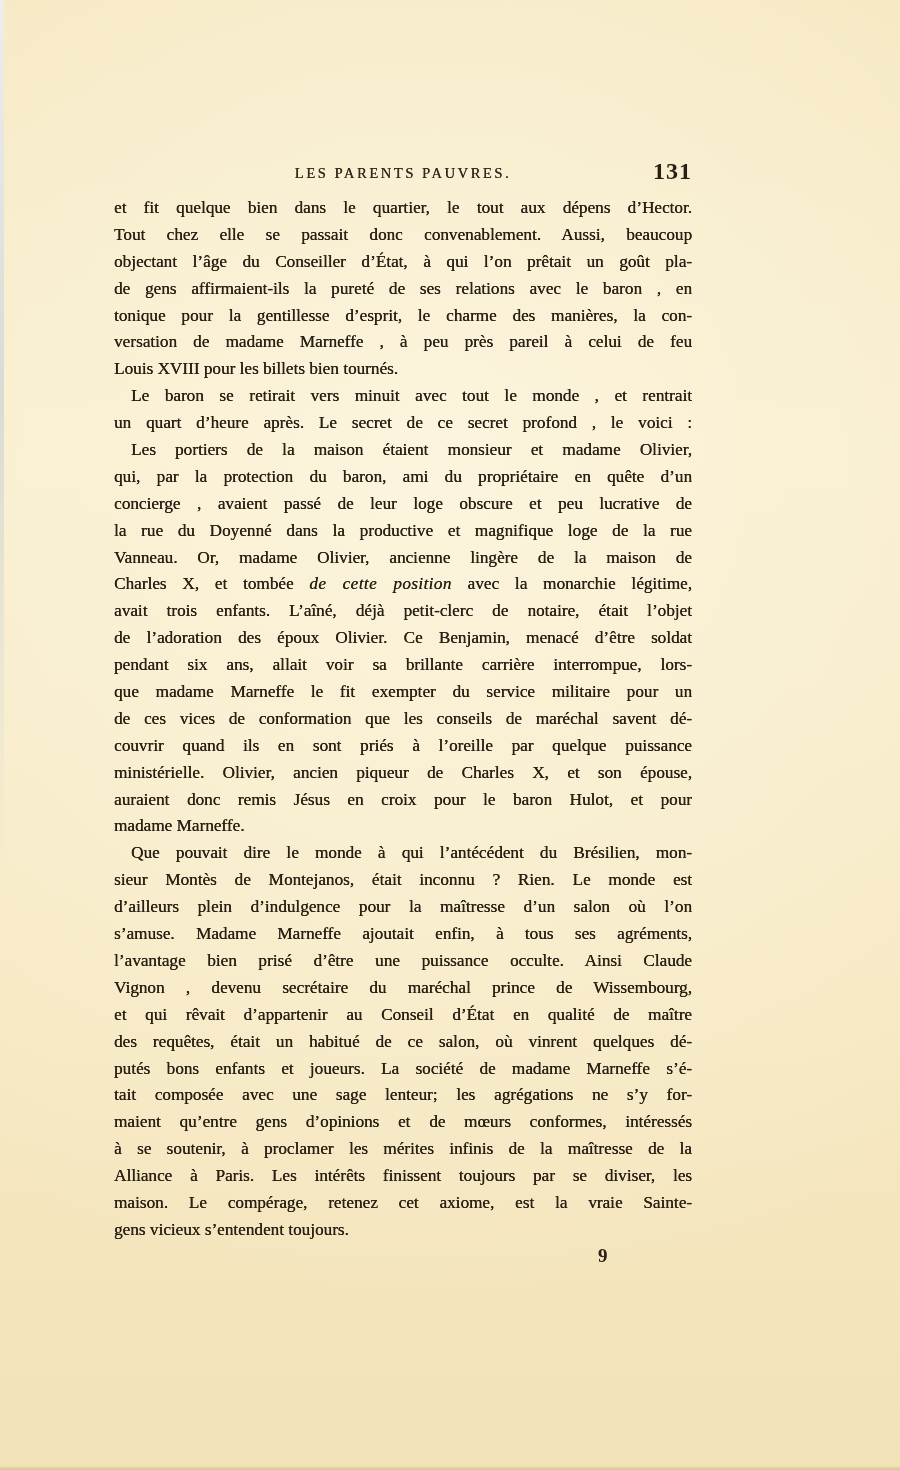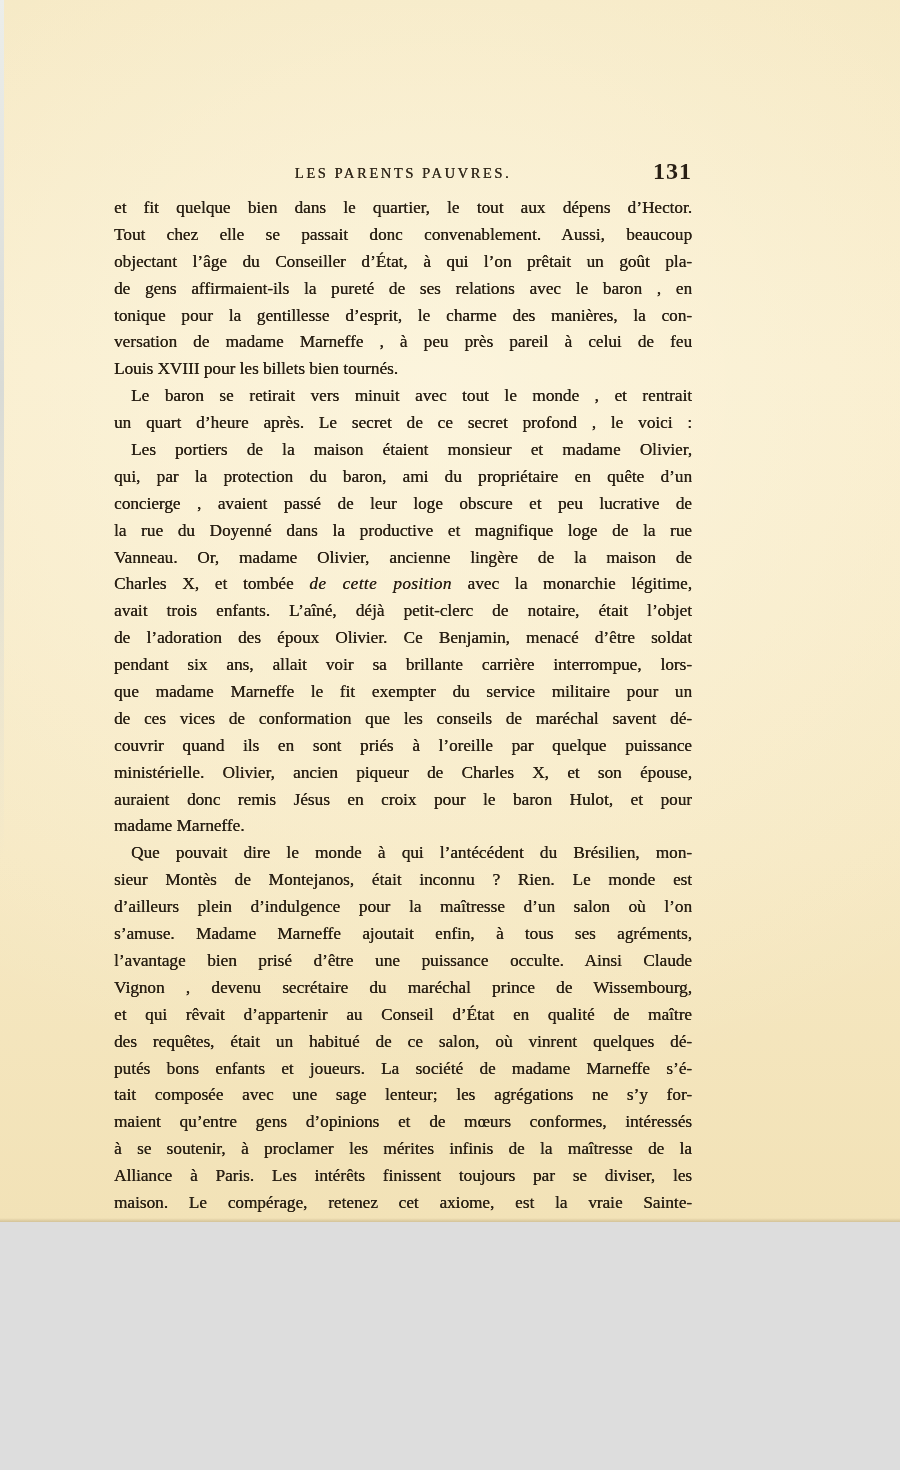--- a/index.html
+++ b/index.html
@@ -1,19 +1,19 @@
 <!DOCTYPE html>
 <html lang="fr"><head>
 <meta charset="utf-8">
 <style>
   html,body{margin:0;padding:0;}
   body{width:900px;height:1470px;background:#ddd;}
 
   .page{
-    position:relative;width:900px;height:1222px;overflow:hidden;
+    position:relative;width:900px;height:1470px;overflow:hidden;
     background-color:#f6e8c2;
     background-image:
       radial-gradient(ellipse 130% 80% at 48% 32%, rgba(255,252,238,0.55), rgba(255,252,238,0) 72%),
       linear-gradient(180deg,#f5e7c0 0%,#f8ebc8 30%,#f6e8c2 70%,#f2e2b7 100%);
     font-family:"Liberation Serif","DejaVu Serif",serif;
   }
 
   
   .edge-left{
     position:absolute;left:0;top:0;width:4px;height:860px;

